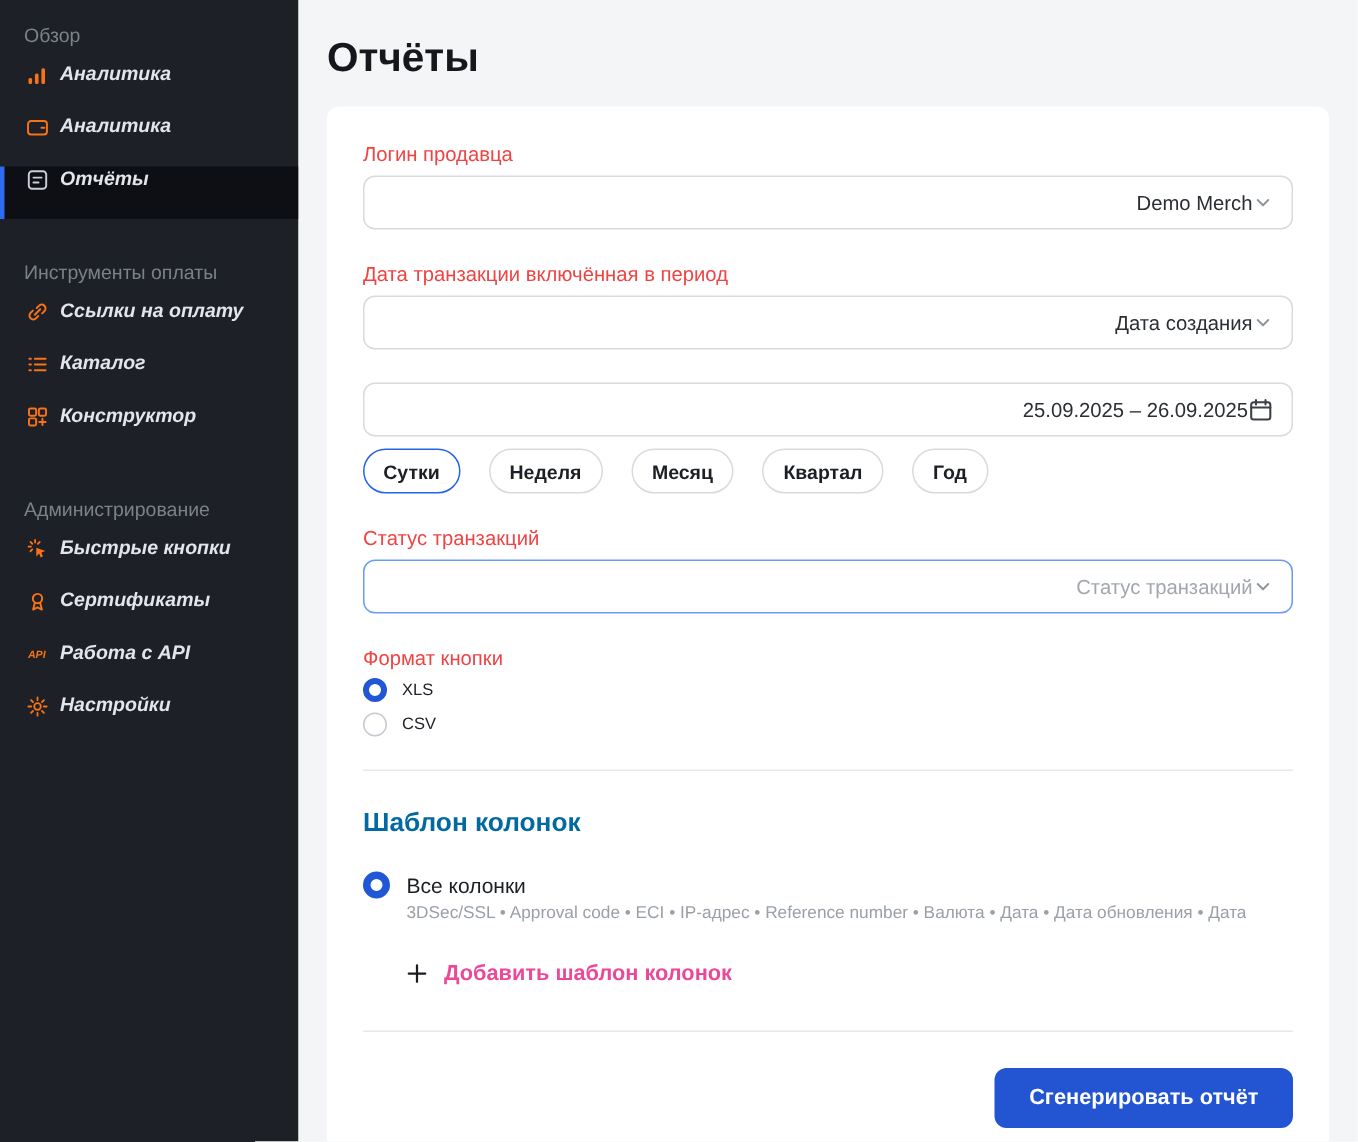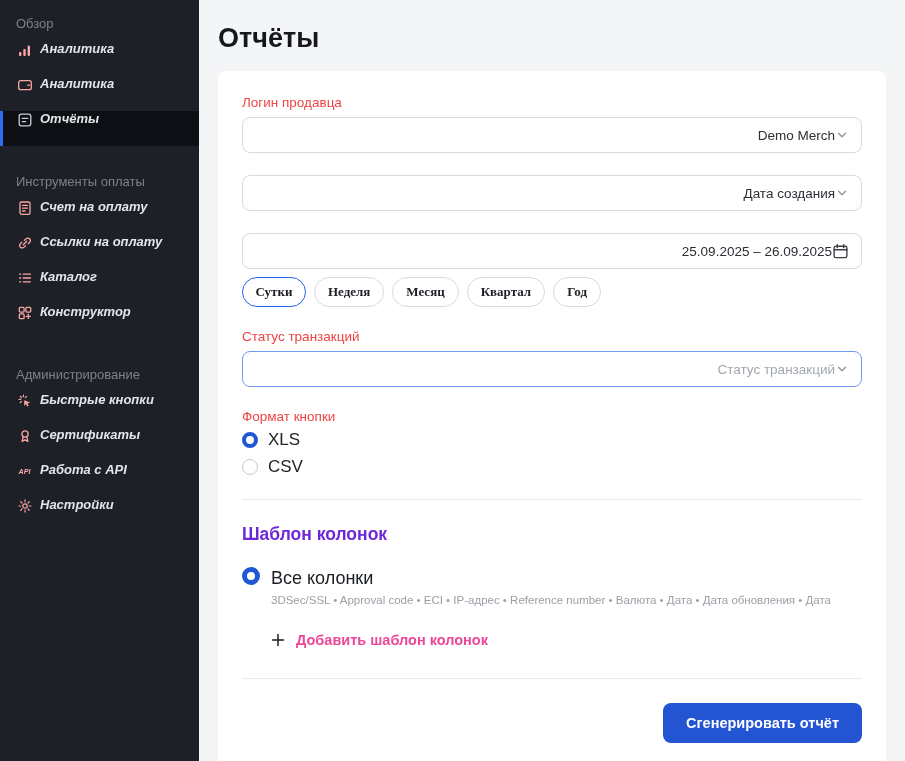--- a/index.html
+++ b/index.html
@@ -28,21 +28,21 @@
     height: 35px; padding: 0 16px 0 13px;
     border-left: 3px solid transparent;
     font-size: 13px; font-weight: 600; color: #e2e5e9;
     cursor: pointer;
     font-style: italic;
   }
   .nav-item.active {
     background: #0d0f14;
     border-left-color: #2e6bf0;
   }
-  .nav-icon { width: 17px; height: 17px; display: flex; align-items: center; justify-content: center; color: #fca5a5; flex-shrink: 0; }
+  .nav-icon { width: 17px; height: 17px; display: flex; align-items: center; justify-content: center; color: #f97316; flex-shrink: 0; }
   .nav-item.active .nav-icon { color: #c9ced5; }
 
   
   .main { flex: 1; background: #f4f5f7; padding: 0 19px; overflow: hidden; }
   .page-title {
     font-size: 27px; font-weight: 700; color: #15171c;
     margin: 21px 0 16px; line-height: 34px;
   }
   .card {
     background: #fff; border-radius: 8px;
@@ -58,46 +58,46 @@
     display: flex; align-items: center; justify-content: flex-end;
     padding: 0 12px;
     font-size: 13.5px; color: #2b2e34;
     cursor: pointer;
   }
   .control.focused { border: 1.5px solid #6d9bf2; }
   .placeholder { color: #a2a7af; }
   .chev { display: flex; color: #8f959e; }
   .cal { display: flex; color: #3c4046; }
 
-  .chips { display: flex; gap: 8px; margin-top: 8px; font-family: Liberation Serif, serif; }
+  .chips { display: flex; gap: 19px; margin-top: 8px; }
   .chip {
     height: 30px; padding: 0 13px;
     border: 1px solid #d8dade; border-radius: 15px;
     background: #fff;
     display: flex; align-items: center;
     font-size: 13px; font-weight: 600; color: #1c1f24;
     cursor: pointer;
   }
   .chip.selected { border: 1.5px solid #2563eb; padding: 0 12.5px; }
 
   .format-group .field-label { margin-bottom: 6px; }
-  .radio-row { display: flex; align-items: center; gap: 10px; margin-bottom: 7px; font-size: 17px; color: #202329; cursor: pointer; }
+  .radio-row { display: flex; align-items: center; gap: 10px; margin-bottom: 7px; font-size: 11px; color: #202329; cursor: pointer; }
   .radio { width: 16px; height: 16px; border-radius: 50%; background: #fff; flex-shrink: 0; }
   .radio.on  { border: 4.5px solid #2157d4; }
   .radio.off { border: 1.5px solid #c6c9cf; }
   .radio.big { width: 18px; height: 18px; }
   .radio.big.on { border: 5px solid #2157d4; }
 
   .divider { height: 1px; background: #e8e9eb; margin: 20px 0 24px; }
   .divider.second { margin: 30px 0 0; }
 
-  .section-heading { font-size: 17.5px; font-weight: 700; color: #6d28d9; margin: 0 0 22px; }
+  .section-heading { font-size: 17.5px; font-weight: 700; color: #0369a1; margin: 0 0 22px; }
 
   .all-columns-row { display: flex; gap: 11px; align-items: flex-start; cursor: pointer; }
-  .all-columns-label { font-size: 18px; color: #1b1e23; padding-top: 1px; }
+  .all-columns-label { font-size: 14px; color: #1b1e23; padding-top: 1px; }
   .columns-preview { font-size: 11.5px; color: #9aa0a8; margin-top: 5px; max-width: 560px; white-space: nowrap; overflow: hidden; }
 
   .add-row {
     display: flex; align-items: center; gap: 10px;
     margin: 26px 0 0 28px;
     font-size: 14.5px; font-weight: 700; color: #ec4899;
     cursor: pointer;
   }
   .plus { display: flex; color: #191c21; }
 
@@ -149,29 +149,20 @@
               <path d="M5.3 6.4h5.4M5.3 9.6h3.4" stroke-linecap="round"></path>
             </svg>
         </span>
         <span>Отчёты</span>
       </div>
     </div>
 
     <div class="nav-section">
       <div class="section-label">Инструменты оплаты</div>
 
-      <div class="nav-item">
-        <span class="nav-icon">
-          <svg width="16" height="16" viewBox="0 0 16 16" fill="none" stroke="currentColor" stroke-width="1.3">
-              <rect x="3" y="2" width="10" height="12.3" rx="1.6"></rect>
-              <path d="M5.6 5.4h4.8M5.6 8.2h4.8M5.6 11h2.4" stroke-linecap="round"></path>
-            </svg>
-        </span>
-        <span>Счет на оплату</span>
-      </div>
 
       <div class="nav-item">
         <span class="nav-icon">
           <svg width="16" height="16" viewBox="0 0 16 16" fill="none" stroke="currentColor" stroke-width="1.3" stroke-linecap="round">
               <path d="M6.2 9.8l3.6-3.6"></path>
               <path d="M4.9 7.1L3.5 8.5a2.55 2.55 0 103.6 3.6l1.4-1.4"></path>
               <path d="M11.1 8.9l1.4-1.4a2.55 2.55 0 10-3.6-3.6L7.5 5.3"></path>
             </svg>
         </span>
         <span>Ссылки на оплату</span>
@@ -255,20 +246,21 @@
           <span>Demo Merch</span>
           <span class="chev">
             <svg width="14" height="14" viewBox="0 0 14 14" fill="none">
                 <path d="M3.5 5.3L7 8.8l3.5-3.5" stroke="currentColor" stroke-width="1.3" stroke-linecap="round" stroke-linejoin="round"></path>
               </svg>
           </span>
         </div>
       </div>
 
       <div class="form-group">
+        <div class="field-label">Дата транзакции включённая в период</div>
         <div class="control">
           <span>Дата создания</span>
           <span class="chev">
             <svg width="14" height="14" viewBox="0 0 14 14" fill="none">
                 <path d="M3.5 5.3L7 8.8l3.5-3.5" stroke="currentColor" stroke-width="1.3" stroke-linecap="round" stroke-linejoin="round"></path>
               </svg>
           </span>
         </div>
       </div>
 

